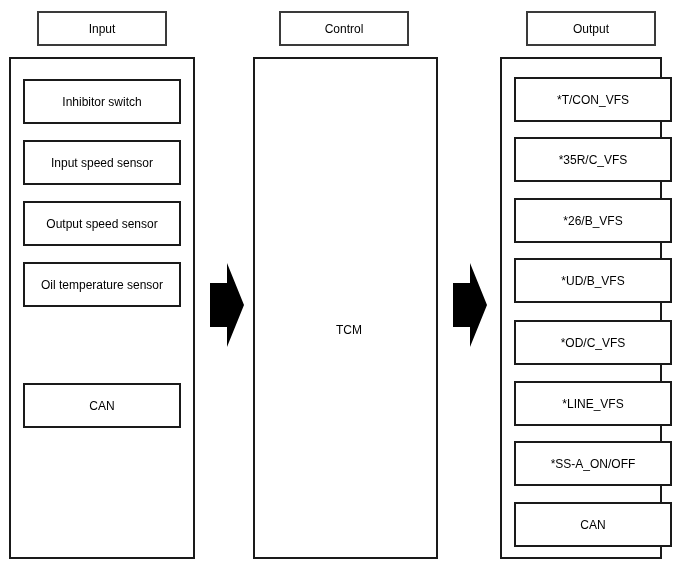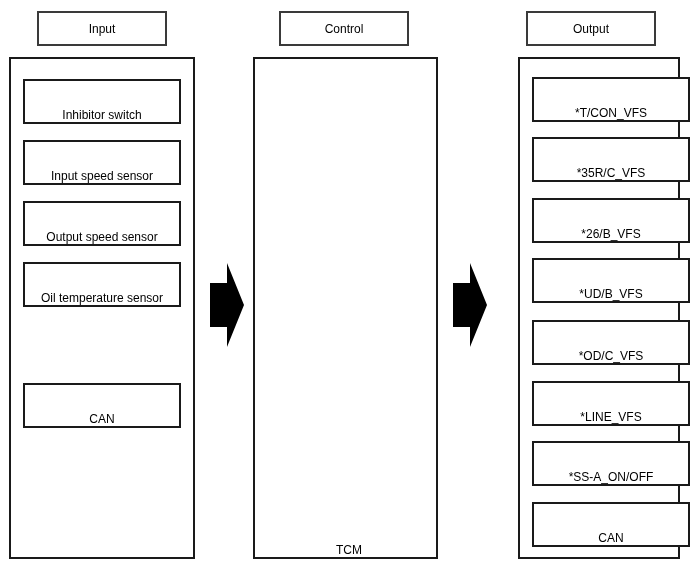--- a/index.html
+++ b/index.html
@@ -35,27 +35,27 @@
   }
   .item-box {
     position: absolute;
     left: 12px;
     width: 158px;
     height: 45px;
     border: 2px solid #1a1a1a;
     background: #ffffff;
     box-sizing: border-box;
     display: flex;
-    align-items: flex-end;
+    align-items: center;
     justify-content: center;
     white-space: nowrap;
   }
   .tcm-box {
     display: flex;
-    align-items: flex-end;
+    align-items: center;
     justify-content: center;
     padding-top: 44px; 
     padding-left: 7px;
   }
   .arrow {
     position: absolute;
     top: 263px;
     width: 34px;
     height: 84px;
   }
@@ -101,21 +101,21 @@
   </svg>
 
   <div class="container-box tcm-box" style="left:253px; width:185px">
     <span class="lbl">TCM</span>
   </div>
 
   <svg class="arrow arrow-right" viewBox="0 0 34 84" aria-hidden="true">
     <polygon points="0,20 17,20 17,0 34,42 17,84 17,64 0,64" fill="#000000"></polygon>
   </svg>
 
-  <div class="container-box" style="left:518px; width:162px">
+  <div class="container-box" style="left:500px; width:162px">
     <div class="item-box" style="top:18px">
       <span class="lbl">*T/CON_VFS</span>
     </div>
     <div class="item-box" style="top:78px">
       <span class="lbl">*35R/C_VFS</span>
     </div>
     <div class="item-box" style="top:139px">
       <span class="lbl">*26/B_VFS</span>
     </div>
     <div class="item-box" style="top:199px">

